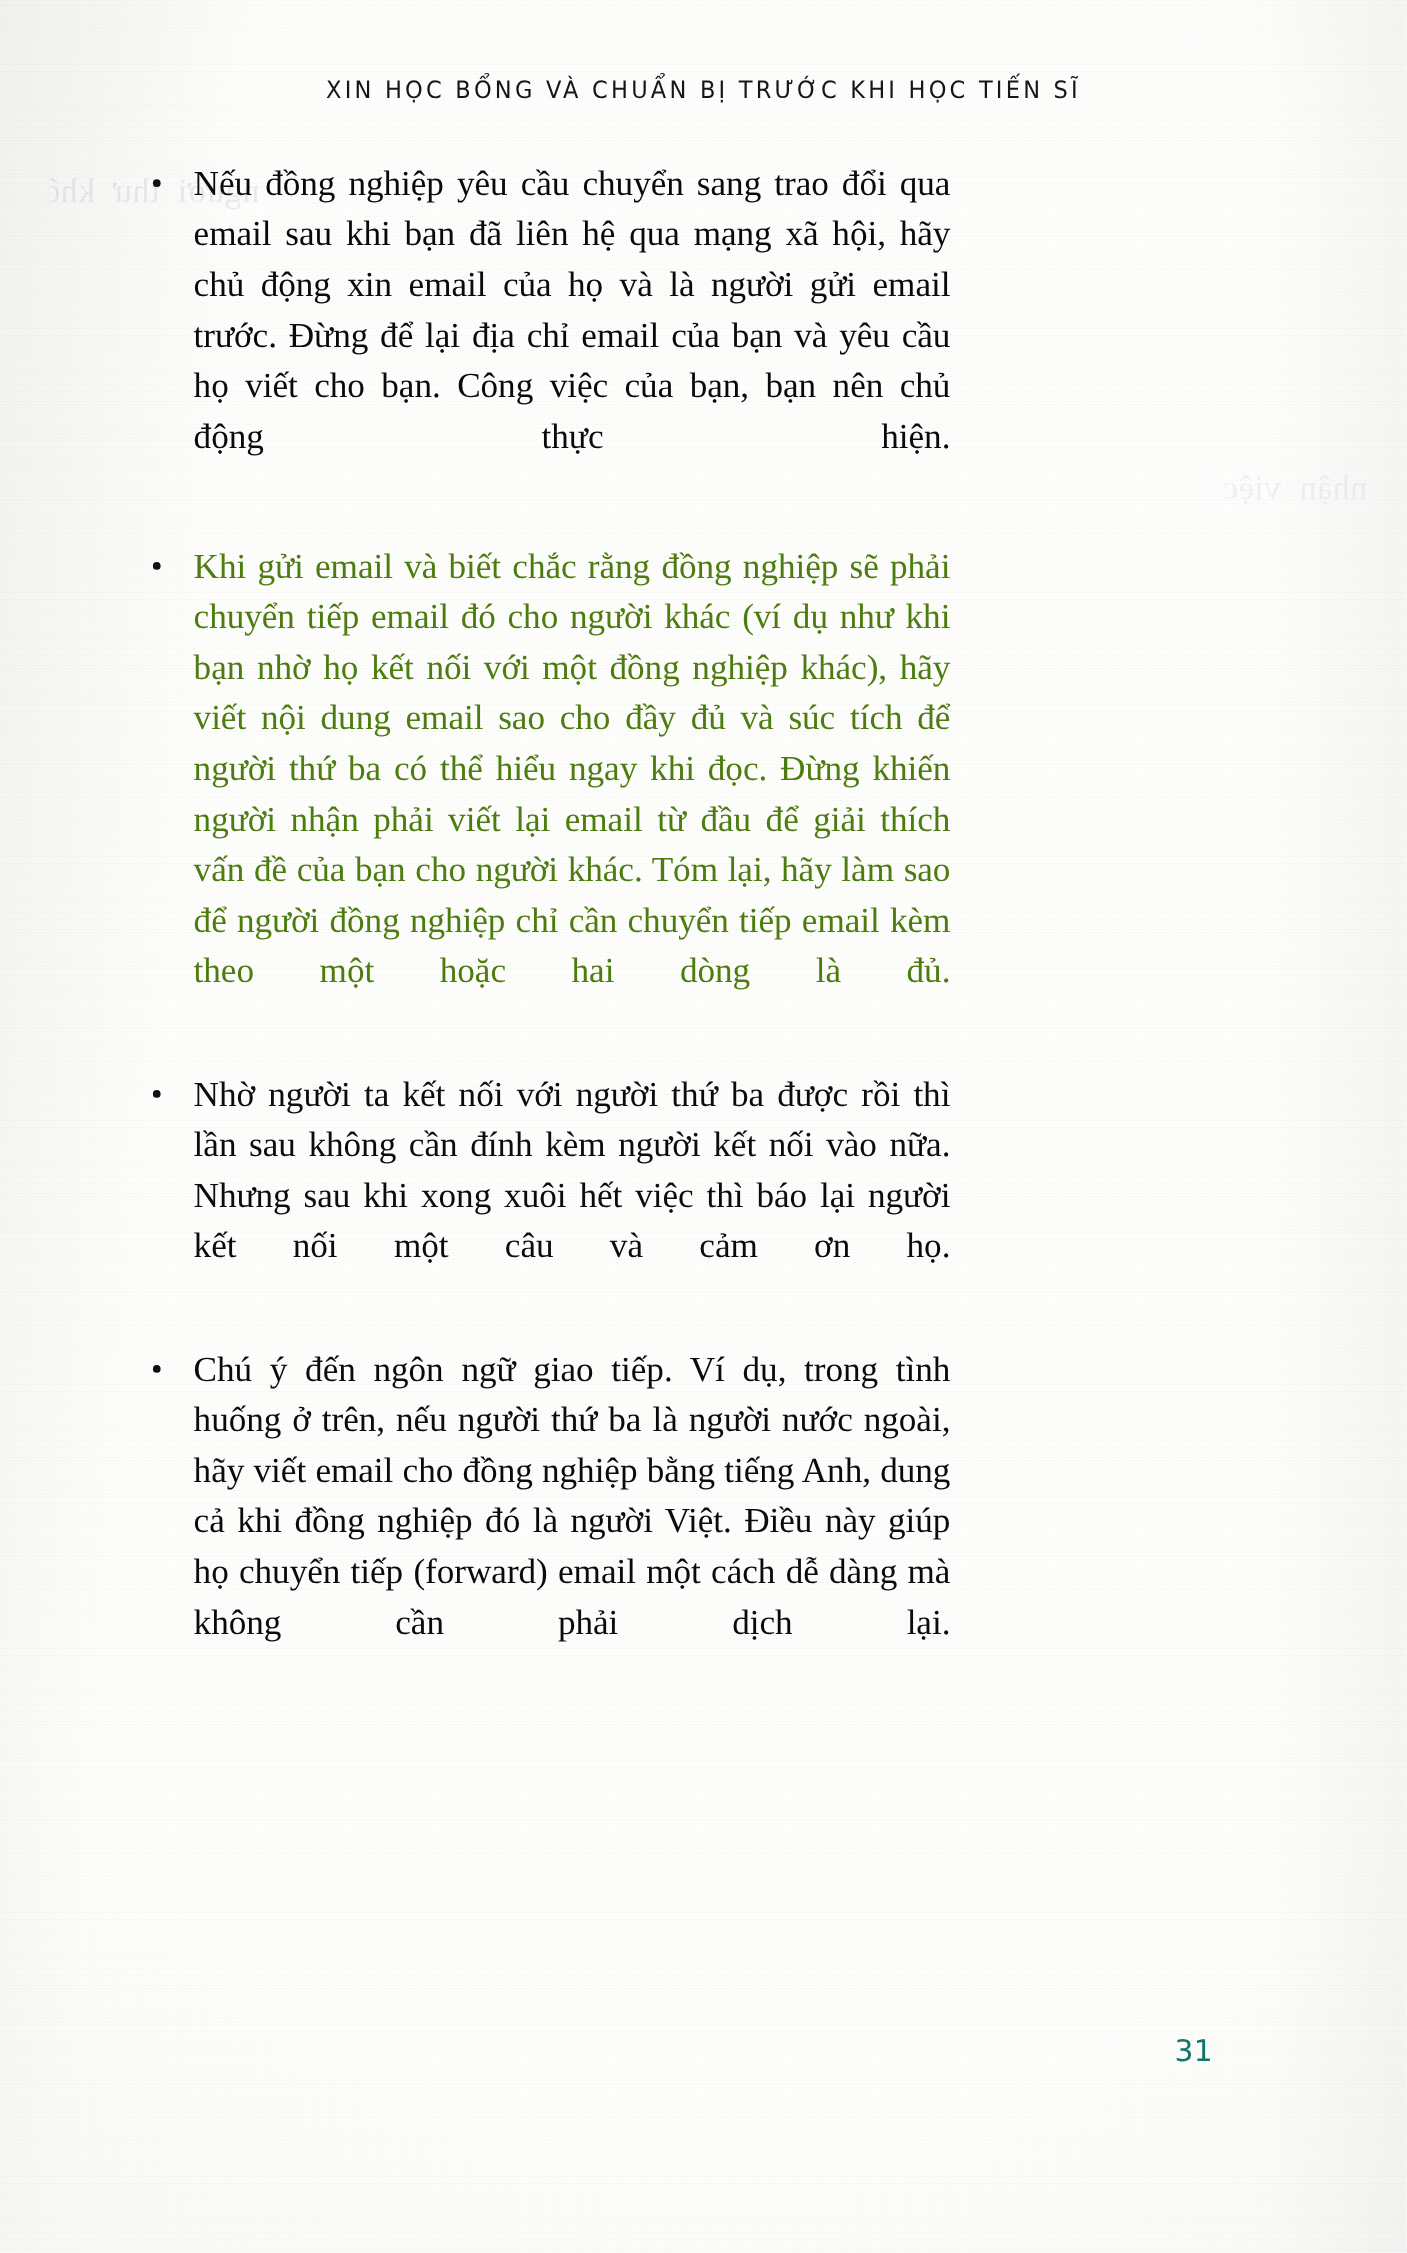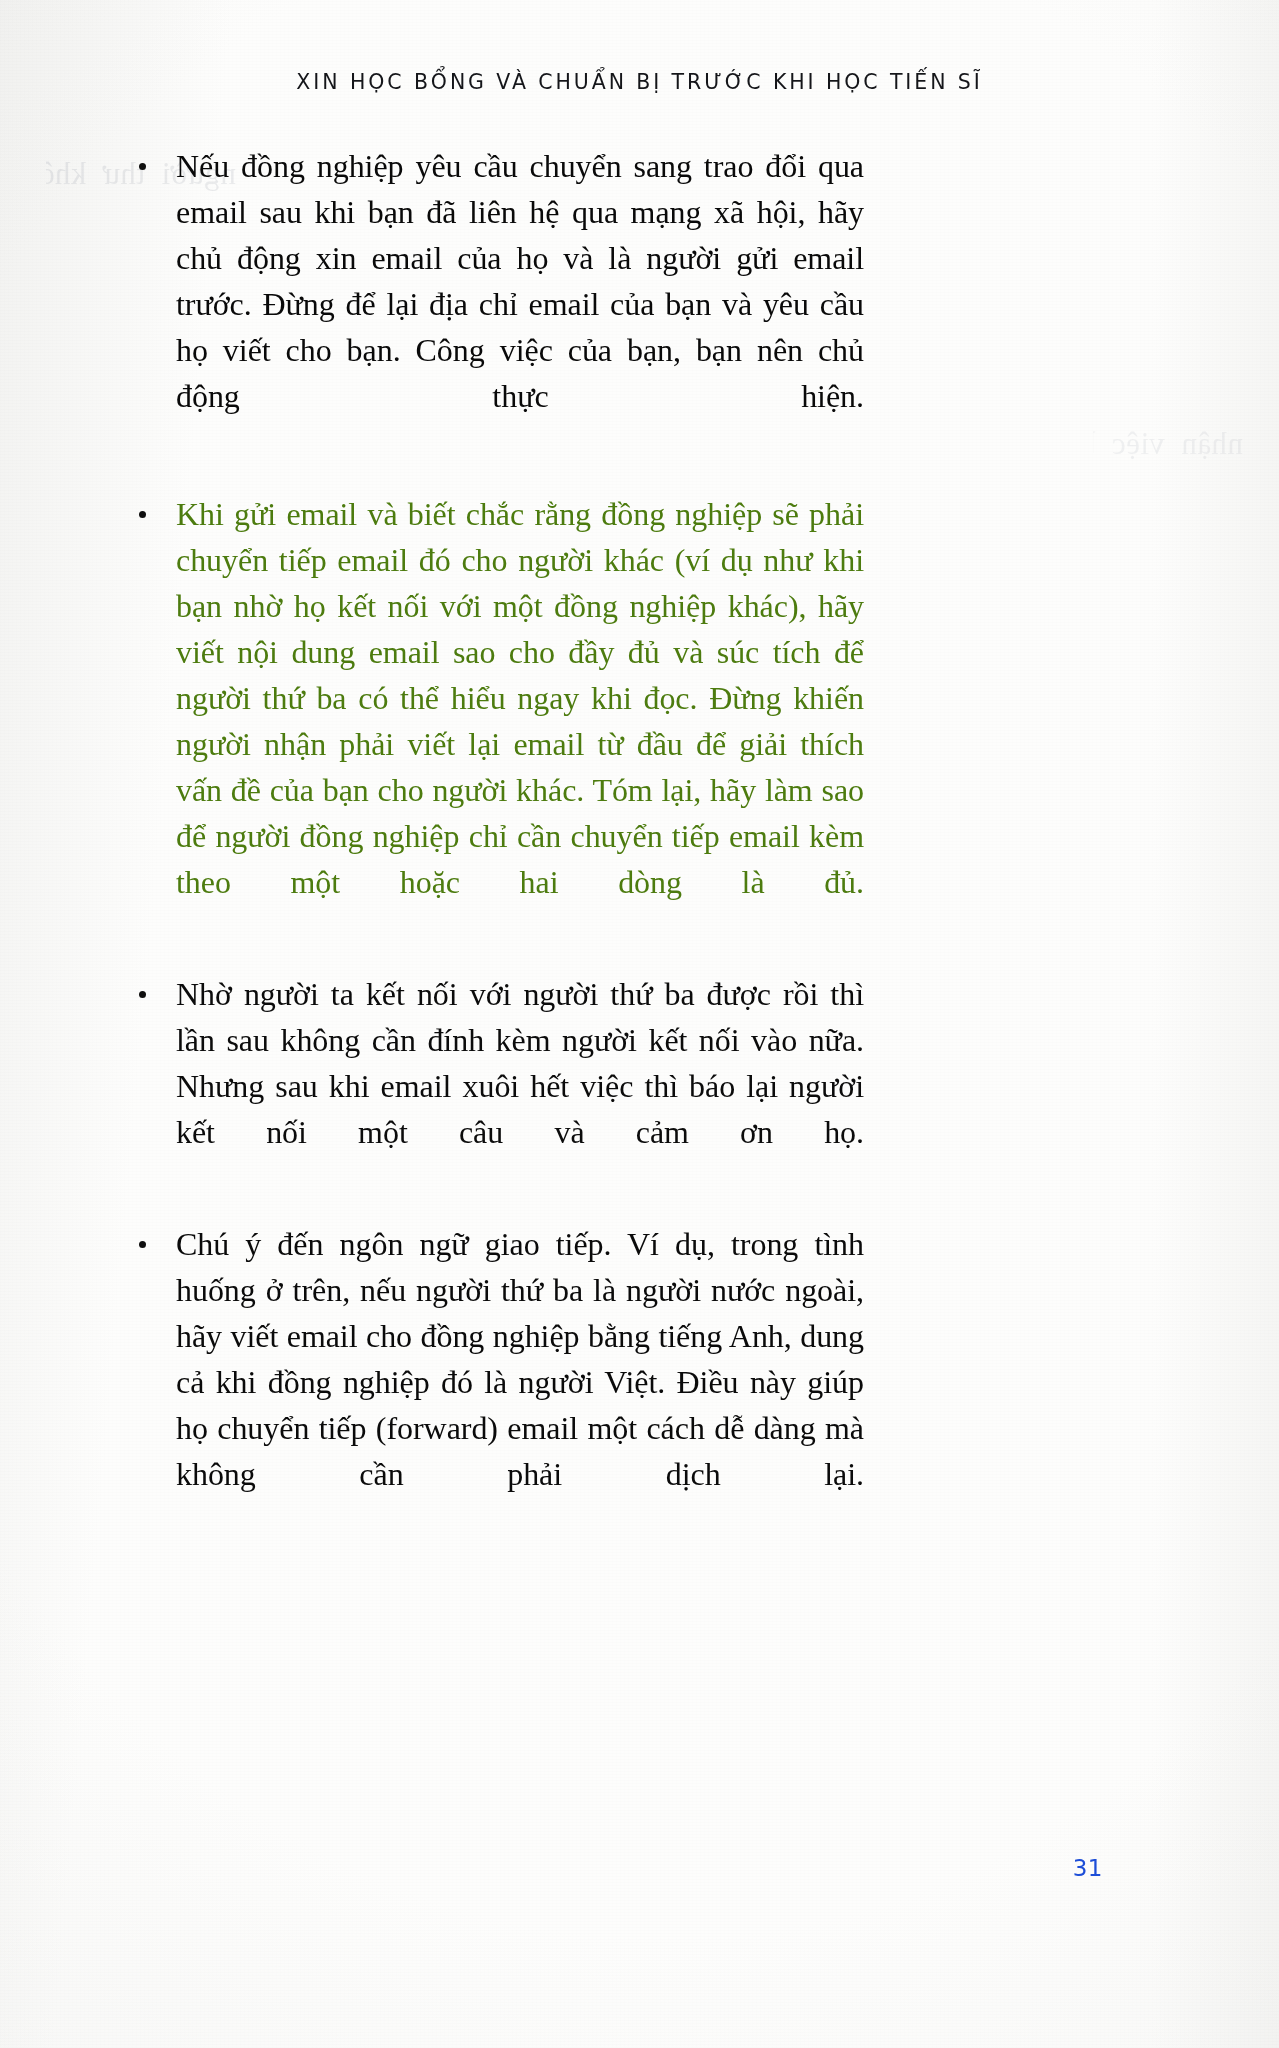--- a/index.html
+++ b/index.html
@@ -121,22 +121,22 @@
   .bullet-item:nth-child(4) .bullet-text { color: #0c0c0c; }
 
   #para-gap-1 { height: 6px; }
 
   
   #page-number {
     position: absolute;
     right: 176px;
     bottom: 167px;
     font-family: "DejaVu Sans", "Liberation Sans", sans-serif;
-    font-size: 23px;
-    color: #1d4ed8;
+    font-size: 27px;
+    color: #0f766e;
     letter-spacing: 0.5px;
   }
 
   
   #scan-noise {
     position: absolute;
     inset: 0;
     pointer-events: none;
     opacity: 0.035;
     background-image:
@@ -165,21 +165,21 @@
 
     <div id="para-gap-1"></div>
 
     <div class="bullet-item">
       <span class="bullet-dot"></span>
       <div class="bullet-text">Khi gửi email và biết chắc rằng đồng nghiệp sẽ phải chuyển tiếp email đó cho người khác (ví dụ như khi bạn nhờ họ kết nối với một đồng nghiệp khác), hãy viết nội dung email sao cho đầy đủ và súc tích để người thứ ba có thể hiểu ngay khi đọc. Đừng khiến người nhận phải viết lại email từ đầu để giải thích vấn đề của bạn cho người khác. Tóm lại, hãy làm sao để người đồng nghiệp chỉ cần chuyển tiếp email kèm theo một hoặc hai dòng là đủ.</div>
     </div>
 
     <div class="bullet-item">
       <span class="bullet-dot"></span>
-      <div class="bullet-text">Nhờ người ta kết nối với người thứ ba được rồi thì lần sau không cần đính kèm người kết nối vào nữa. Nhưng sau khi email xuôi hết việc thì báo lại người kết nối một câu và cảm ơn họ.</div>
+      <div class="bullet-text">Nhờ người ta kết nối với người thứ ba được rồi thì lần sau không cần đính kèm người kết nối vào nữa. Nhưng sau khi xong xuôi hết việc thì báo lại người kết nối một câu và cảm ơn họ.</div>
     </div>
 
     <div class="bullet-item">
       <span class="bullet-dot"></span>
       <div class="bullet-text">Chú ý đến ngôn ngữ giao tiếp. Ví dụ, trong tình huống ở trên, nếu người thứ ba là người nước ngoài, hãy viết email cho đồng nghiệp bằng tiếng Anh, dung cả khi đồng nghiệp đó là người Việt. Điều này giúp họ chuyển tiếp (forward) email một cách dễ dàng mà không cần phải dịch lại.</div>
     </div>
 
   </div>
 
   <div id="page-number">31</div>

